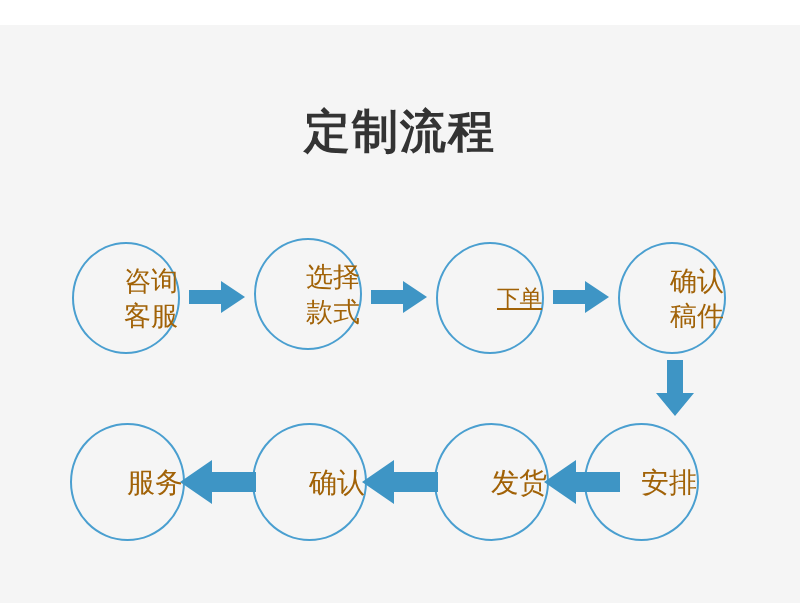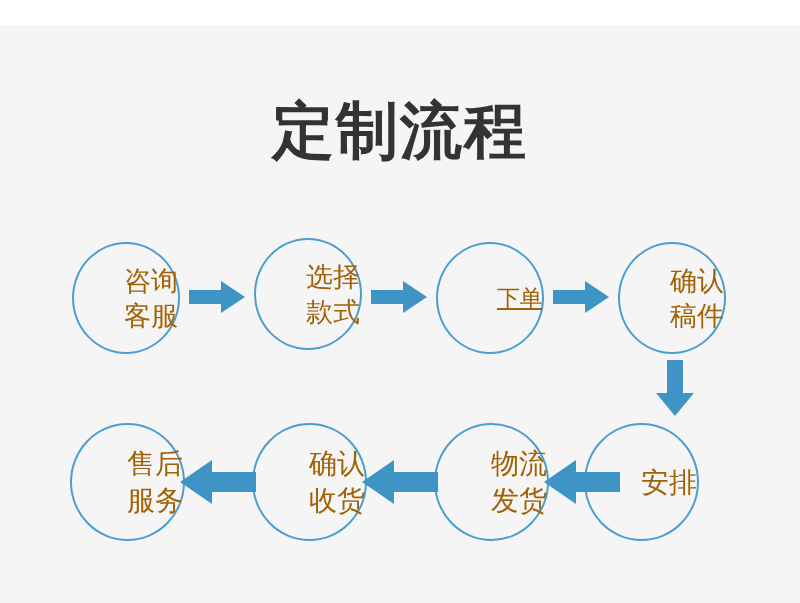--- a/index.html
+++ b/index.html
@@ -28,21 +28,21 @@
     background: #f5f5f5;
   }
 
   
   .title {
     position: absolute;
     left: 0;
     top: 92px;
     width: 800px;
     text-align: center;
-    font-size: 62px;
+    font-size: 46px;
     line-height: 78px;
     font-weight: bold;
     color: #333333;
     letter-spacing: 2px;
     font-family: "DejaVu Sans", "Liberation Sans", sans-serif;
   }
 
   
   .node {
     position: absolute;
@@ -135,31 +135,28 @@
 
   </div>
 
   <div class="row-bottom">
 
     <div class="node" id="node-5">
       <span class="line">安排</span>
     </div>
 
     <div class="node" id="node-6">
-      <span class="line">物流</span>
       <span class="line">发货</span>
     </div>
 
     <div class="node" id="node-7">
       <span class="line">确认</span>
-      <span class="line">收货</span>
     </div>
 
     <div class="node" id="node-8">
-      <span class="line">售后</span>
       <span class="line">服务</span>
     </div>
 
   </div>
 
   <div class="arrow arrow-h-small" id="arrow-a">
     <svg viewBox="0 0 56 34" width="56" height="34" aria-hidden="true">
       <polygon points="0,10 32,10 32,1 56,17 32,33 32,24 0,24" fill="#3e95c5"></polygon>
     </svg>
   </div>

